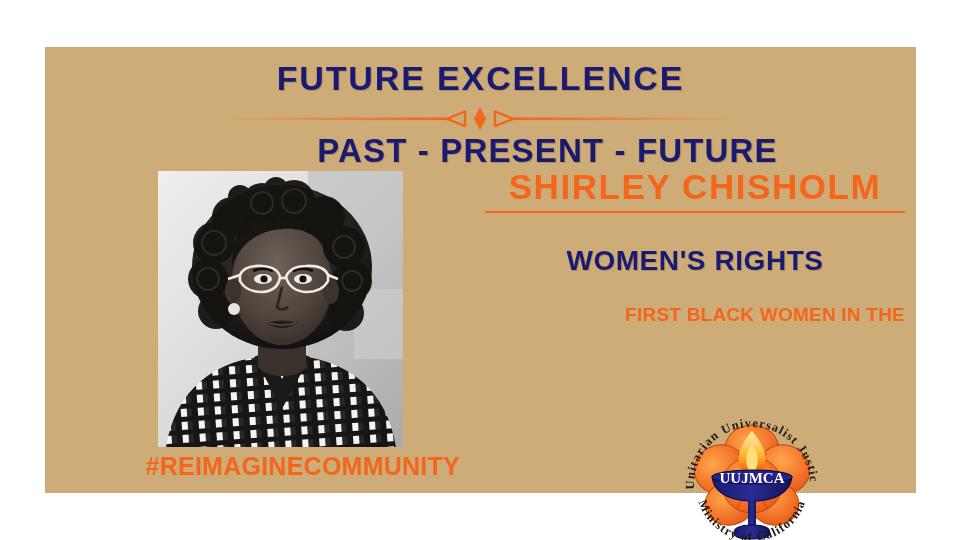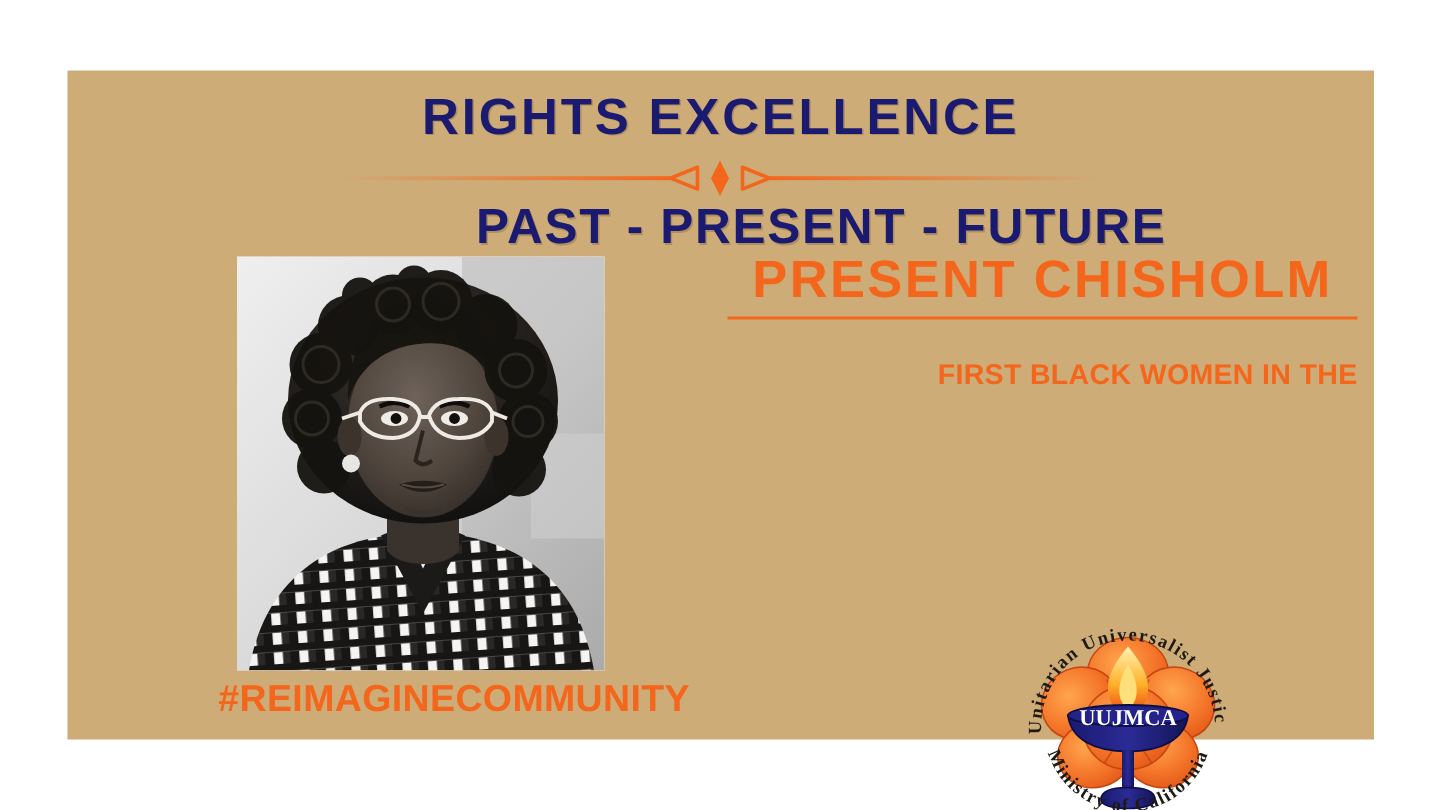--- a/index.html
+++ b/index.html
@@ -148,21 +148,21 @@
   }
   #logo svg { display: block; width: 160px; height: 150px; }
 </style>
 </head>
 <body>
 
 <div id="slide">
 
   <div id="panel">
 
-    <div class="heading" id="title-main">RIGHTS EXCELLENCE</div>
+    <div class="heading" id="title-main">FUTURE EXCELLENCE</div>
 
     <div id="divider">
       <svg viewBox="0 0 510 24" xmlns="http://www.w3.org/2000/svg">
         <defs>
           <linearGradient id="lfade" x1="0" y1="0" x2="1" y2="0">
             <stop offset="0" stop-color="#f4661b" stop-opacity="0"></stop>
             <stop offset="0.55" stop-color="#f4661b" stop-opacity="0.55"></stop>
             <stop offset="1" stop-color="#f4661b" stop-opacity="1"></stop>
           </linearGradient>
           <linearGradient id="rfade" x1="0" y1="0" x2="1" y2="0">
@@ -274,22 +274,23 @@
           <path d="M110 152 Q124 156 138 152" stroke="#564a41" stroke-width="1.4" fill="none"></path>
           <path d="M112 168 Q124 173 136 168" stroke="#3b322b" stroke-width="2" fill="none" opacity="0.7"></path>
         </g>
       </svg>
     </div>
 
     <div id="hashtag">#REIMAGINECOMMUNITY</div>
 
     <div id="right-col">
 
-      <span id="person-name">PRESENT CHISHOLM</span>
-
+      <span id="person-name">SHIRLEY CHISHOLM</span>
+
+      <span id="cause">WOMEN'S RIGHTS</span>
 
       <div id="achievement">
         <span class="ach-line">FIRST BLACK WOMEN IN THE</span>
       </div>
     </div>
 
     <div id="logo">
       <svg viewBox="0 0 160 150" xmlns="http://www.w3.org/2000/svg">
         <defs>
           <path id="arcTop" d="M 22 78 A 58 58 0 0 1 138 78" fill="none"></path>

